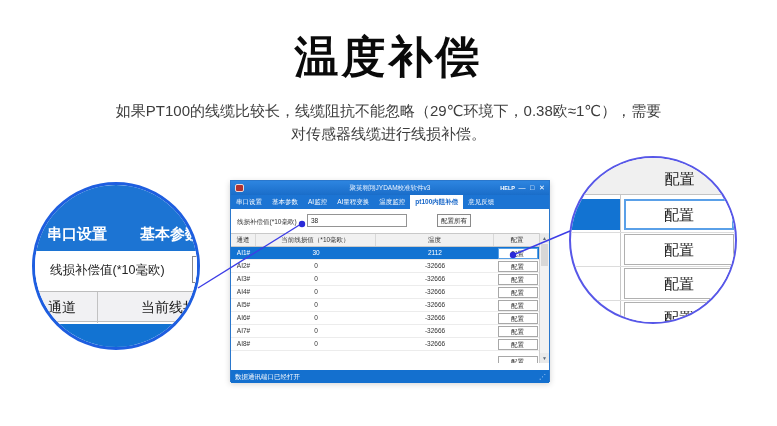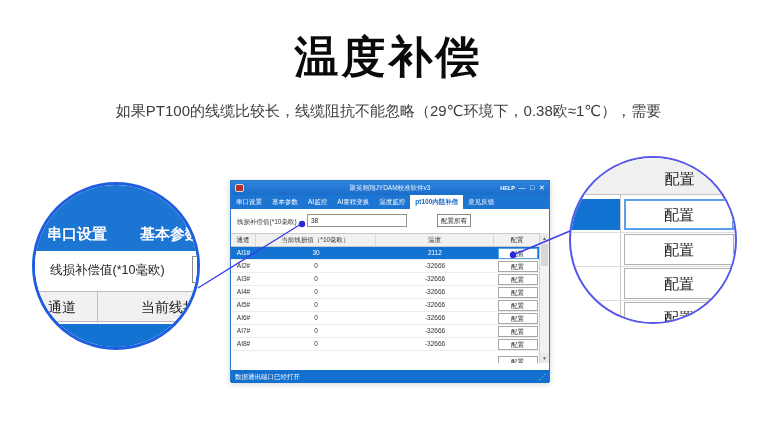--- a/index.html
+++ b/index.html
@@ -102,20 +102,21 @@
   .connectors { position:absolute; left:0; top:0; width:777px; height:426px; z-index:3; pointer-events:none; }
 </style>
 </head>
 <body>
 
 <div class="stage">
 
   <div class="hero-title">温度补偿</div>
   <div class="hero-desc">
     <span>如果PT100的线缆比较长，线缆阻抗不能忽略（29℃环境下，0.38欧≈1℃），需要</span><br>
+    <span>对传感器线缆进行线损补偿。</span>
   </div>
 
   <div class="win">
     <div class="win-titlebar">
       <span class="win-icon"></span>
       <span class="win-title">聚英翱翔JYDAM校准软件v3</span>
       <span class="win-help">HELP</span>
       <span class="win-ctl ctl-min">—</span>
       <span class="win-ctl ctl-max">□</span>
       <span class="win-ctl ctl-close">✕</span>

